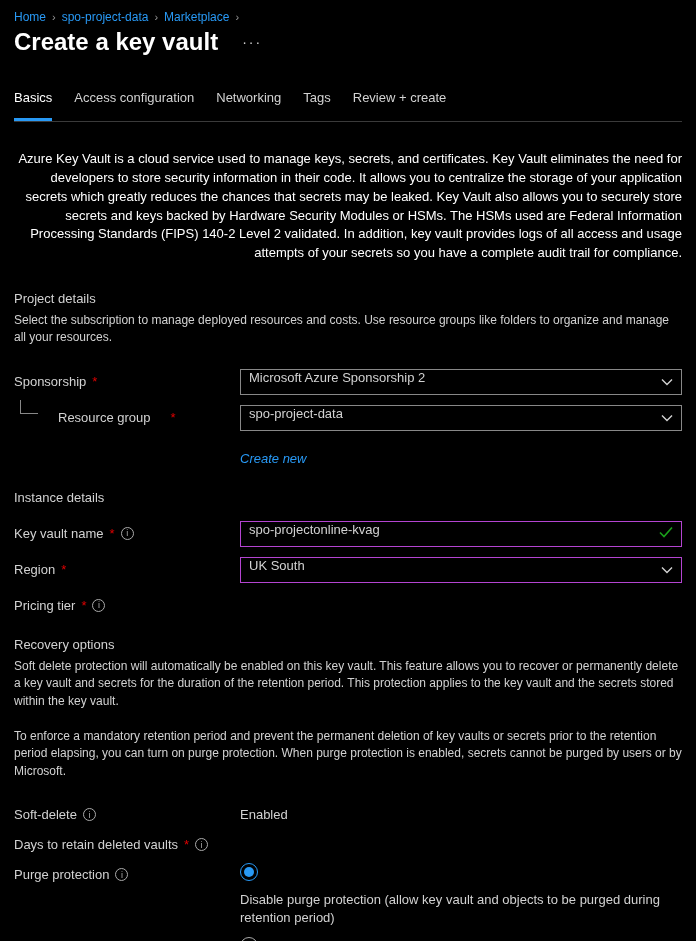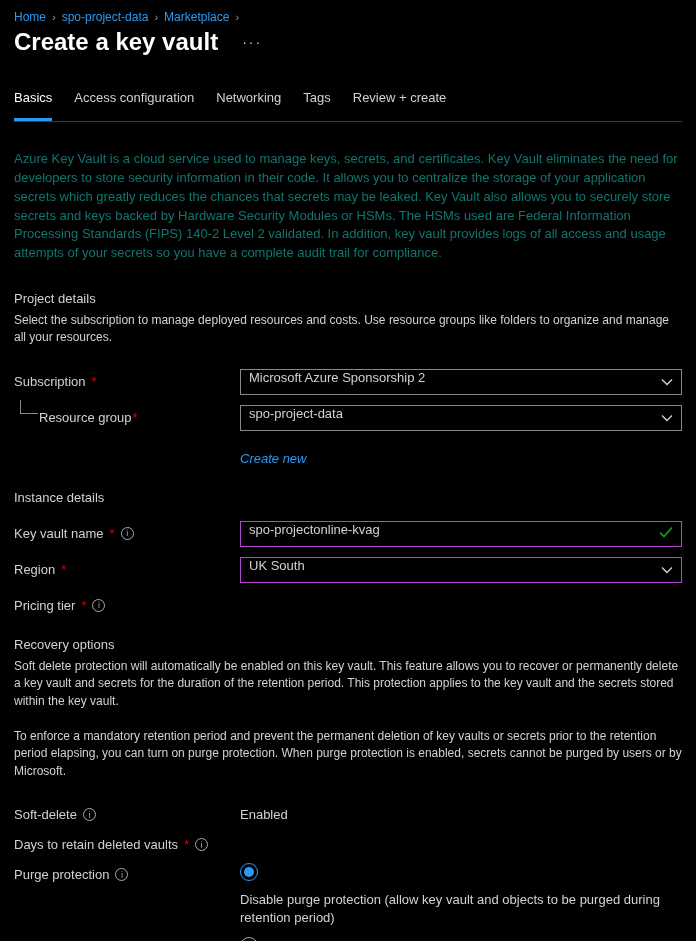--- a/index.html
+++ b/index.html
@@ -23,31 +23,31 @@
   .title-bar { display: flex; align-items: center; gap: 24px; margin-top: 4px; margin-bottom: 34px; }
   .title-bar h1 { color: #fff; font-size: 24px; font-weight: 600; }
   .ellipsis { color: #cfcfcf; font-size: 14px; letter-spacing: 2px; cursor: pointer; }
 
   
   .tabs { display: flex; gap: 22px; border-bottom: 1px solid #3a3a3a; min-height: 32px; }
   .tab { color: #d2d2d2; padding-bottom: 0; cursor: pointer; font-size: 13px; }
   .tab.active { color: #fff; border-bottom: 3px solid #2899f5; font-weight: 400; }
 
   
-  .intro { margin-top: 28px; line-height: 1.45; font-size: 13px; color: #0f766e; }
+  .intro { margin-top: 28px; line-height: 1.45; font-size: 13px; color: #ffffff; text-align: right; }
   .section-title { margin-top: 28px; color: #d2d2d2; font-size: 13px; }
   .section-desc { margin-top: 6px; line-height: 1.45; font-size: 12px; }
 
   
   .form { margin-top: 22px; }
   .row { display: flex; align-items: flex-start; margin-bottom: 10px; }
   .row .label-col { width: 226px; display: flex; align-items: center; gap: 6px; font-size: 13px; padding-top: 5px; }
   .row .field-col { flex: 1; }
   .req { color: #e00000; }
-  .indent-label { display: flex; align-items: flex-start; gap: 1px; }
+  .indent-label { display: flex; align-items: flex-start; gap: 20px; }
   .indent-graphic { display:inline-block; width:18px; height:14px; border-left:1px solid #888; border-bottom:1px solid #888; margin-left:6px; margin-top:-10px; }
 
   
   .select, .text-input {
     width: 100%;
     height: 26px;
     background: #000;
     border: 1px solid #888;
     color: #d2d2d2;
     font-size: 13px;
@@ -109,21 +109,21 @@
   </div>
 
   <p class="intro">Azure Key Vault is a cloud service used to manage keys, secrets, and certificates. Key Vault eliminates the need for developers to store security information in their code. It allows you to centralize the storage of your application secrets which greatly reduces the chances that secrets may be leaked. Key Vault also allows you to securely store secrets and keys backed by Hardware Security Modules or HSMs. The HSMs used are Federal Information Processing Standards (FIPS) 140-2 Level 2 validated. In addition, key vault provides logs of all access and usage attempts of your secrets so you have a complete audit trail for compliance.</p>
 
   <p class="section-title">Project details</p>
   <p class="section-desc">Select the subscription to manage deployed resources and costs. Use resource groups like folders to organize and manage all your resources.</p>
 
   <div class="form">
     <div class="row">
       <div class="label-col">
-        <span>Subscription</span>
+        <span>Sponsorship</span>
         <span class="req">*</span>
       </div>
       <div class="field-col">
         <div class="select">
           <span>Microsoft Azure Sponsorship 2</span>
           <span class="chevron">
             <svg width="12" height="8" viewBox="0 0 12 8">
                 <path d="M1 1l5 5 5-5" stroke="#d2d2d2" stroke-width="1.4" fill="none"></path>
               </svg>
           </span>

